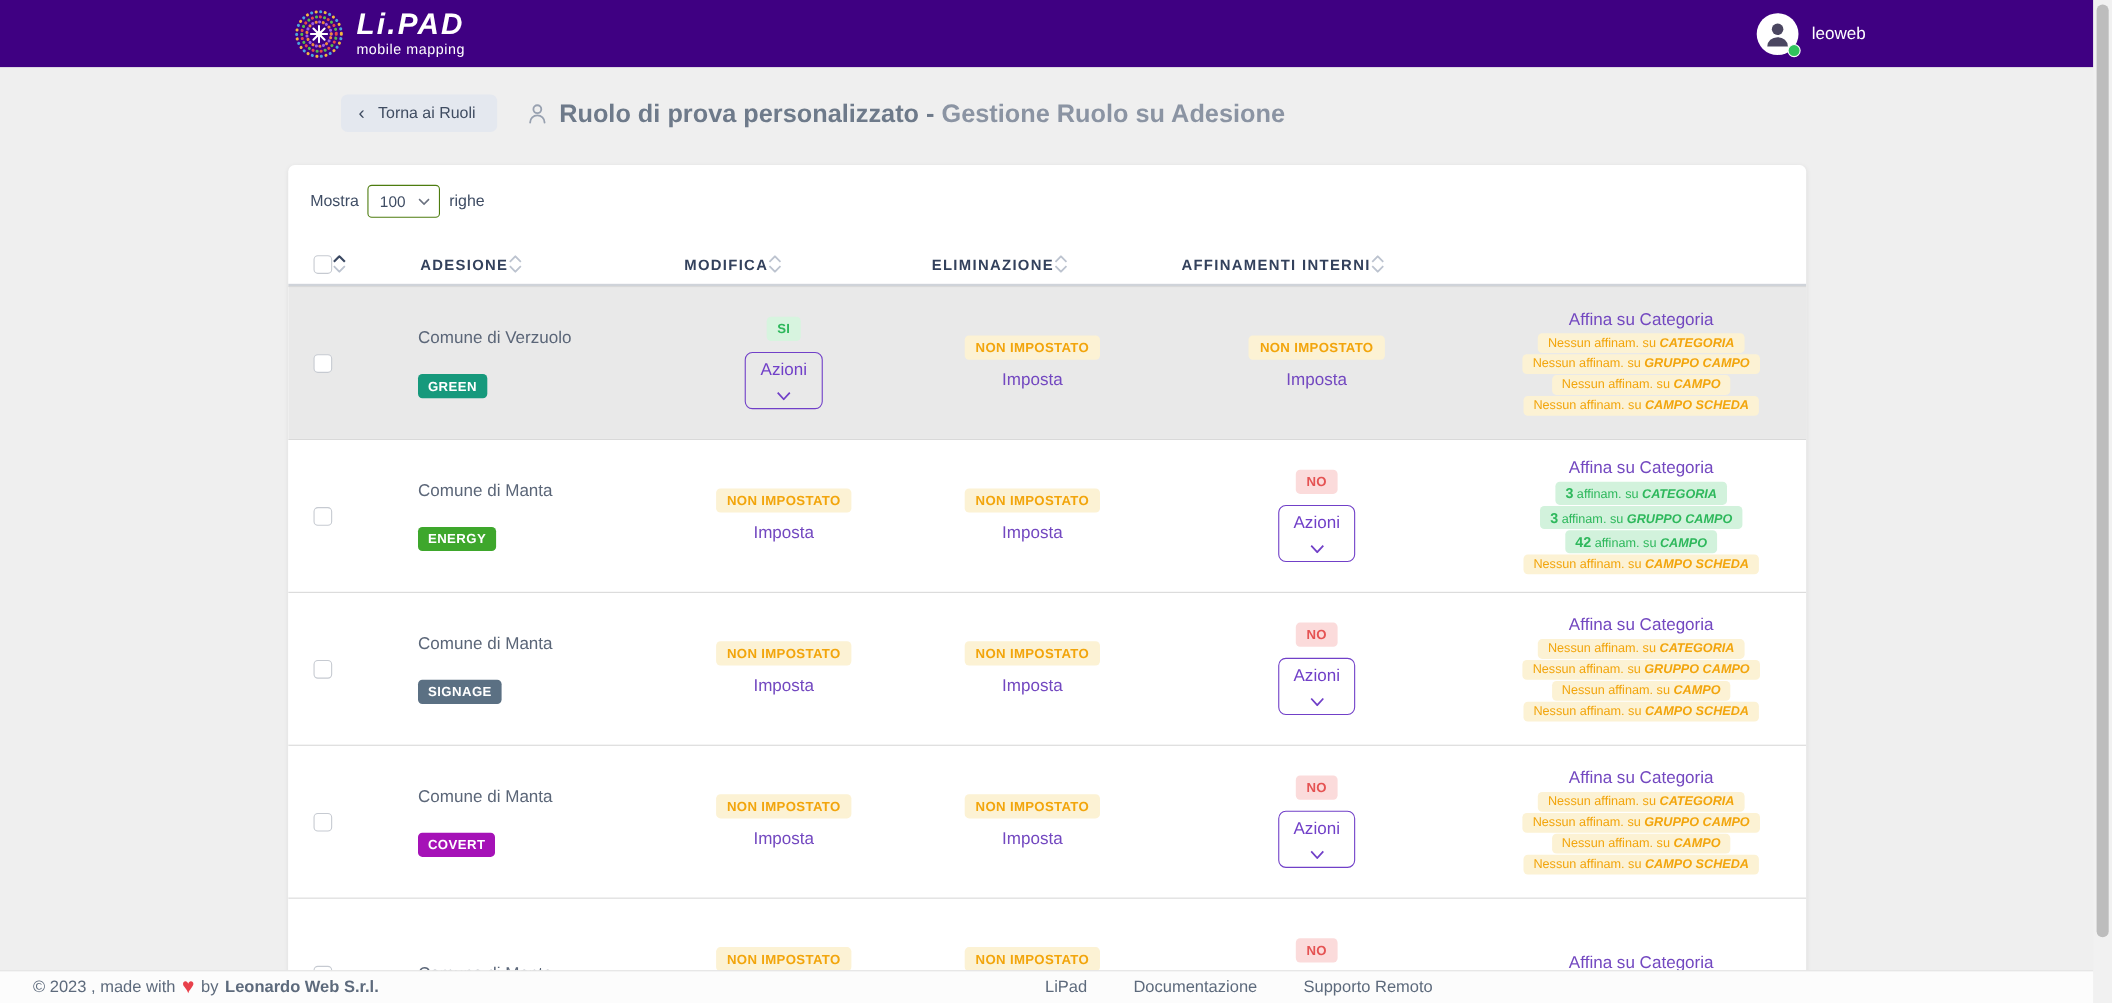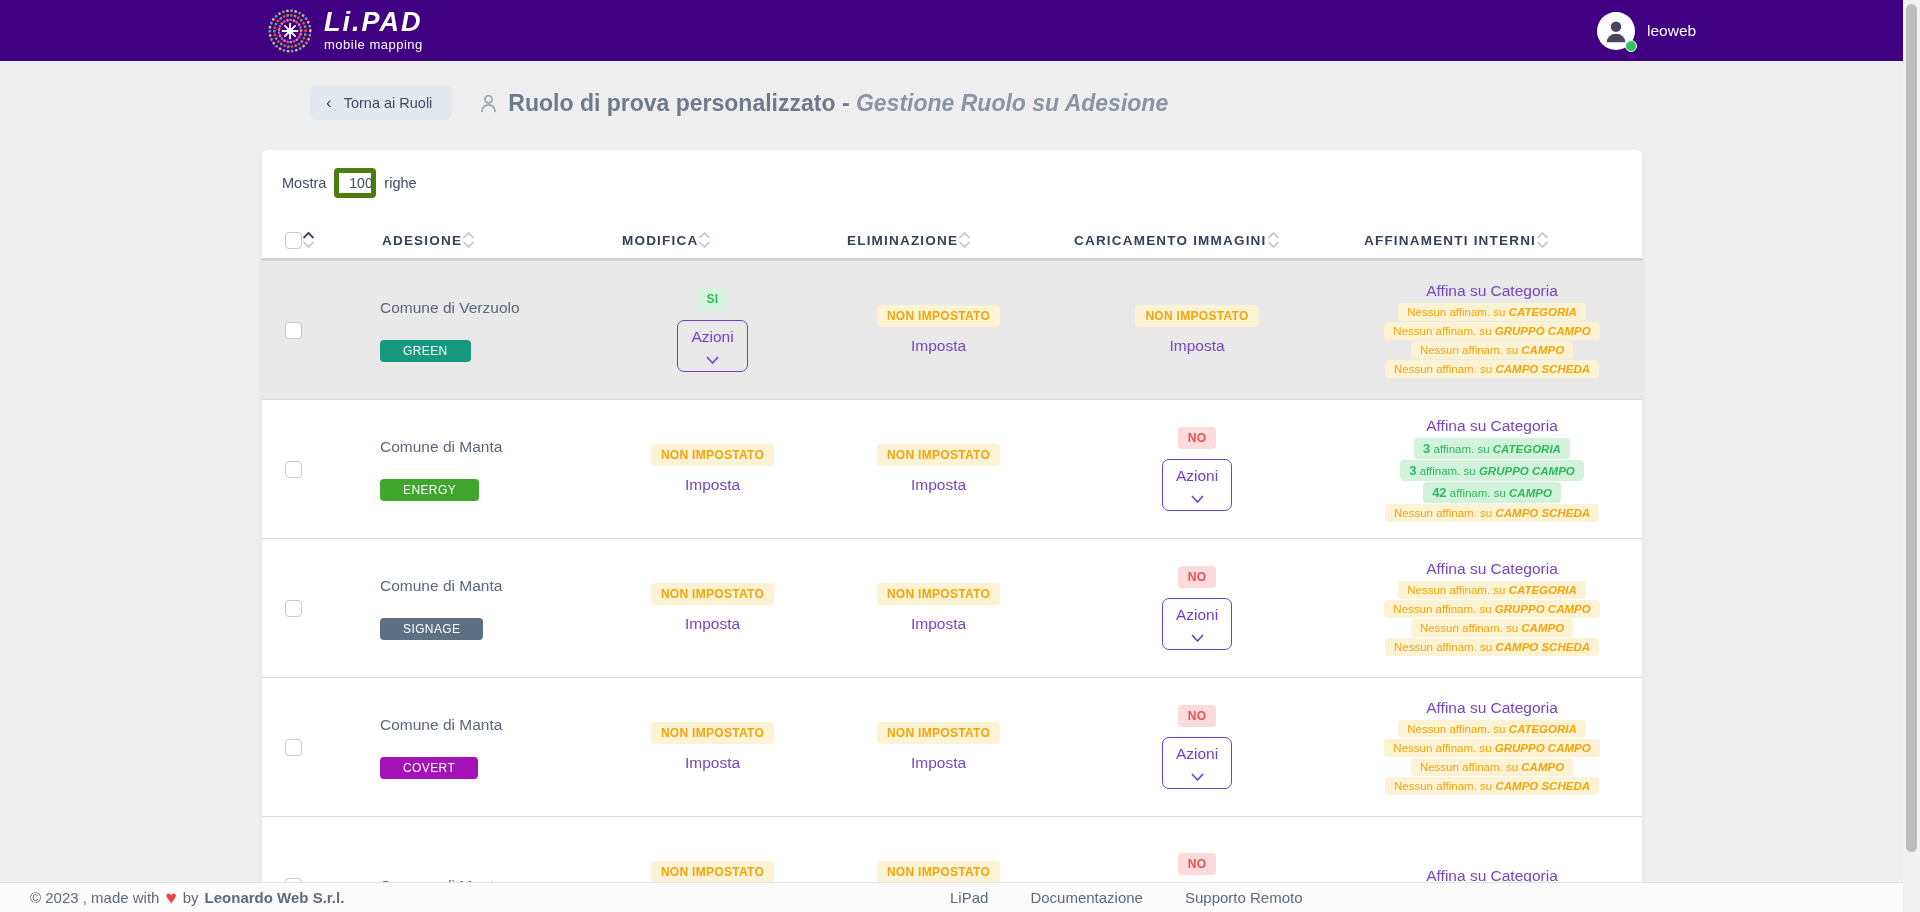--- a/index.html
+++ b/index.html
@@ -19,27 +19,27 @@
   .username { color:#fff; font-size:15.5px; }
 
   
   .page-head { position:absolute; top:86px; left:310px; display:flex; align-items:center; gap:26px; }
   .back-btn { display:flex; align-items:center; gap:12px; background:#e4e8ef; border:none; border-radius:6px; padding:8px 20px 9px 16px; font-family:inherit; font-size:14.5px; color:#3f4c61; cursor:pointer; }
   .back-chevron { font-size:17px; line-height:1; color:#3f4c61; }
   .title-wrap { display:flex; align-items:center; gap:9px; }
   .title-person { width:21px; height:21px; }
   h1 { font-size:23px; font-weight:bold; }
   .title-strong { color:#6e7a8a; }
-  .title-normal { color:#8b94a3;font-style:italic; }
+  .title-normal { color:#8b94a3; }
 
   
   .card { position:absolute; top:150px; left:262px; width:1380px; height:812px; background:#fff; border-radius:6px; box-shadow:0 1px 5px rgba(0,0,0,.07); overflow:hidden; }
   .toolbar { height:72px; display:flex; align-items:flex-start; justify-content:space-between; padding:18px 24px 0 20px; }
   .length-ctl { display:flex; align-items:center; gap:8px; font-size:14.5px; color:#3f4d64; }
-  .select-box { display:flex; align-items:center; justify-content:space-between; width:42px; height:30px; border:5px solid #4d7c0f; border-radius:4px; padding:0 8px 0 10px; color:#3f4d64; font-size:14px; background:#fff; cursor:pointer; }
+  .select-box { display:flex; align-items:center; justify-content:space-between; width:66px; height:30px; border:1px solid #4d7c0f; border-radius:4px; padding:0 8px 0 10px; color:#3f4d64; font-size:14px; background:#fff; cursor:pointer; }
   .search-ctl { display:flex; align-items:center; gap:10px; font-size:14.5px; color:#3f4d64; }
   .search-input { width:192px; height:32px; border:1px solid #c9ccd2; border-radius:4px; font-family:inherit; font-size:14px; padding:0 8px; color:#3f4d64; }
 
   
   .thead { display:flex; height:38px; border-bottom:2px solid #cfd3d9; }
   .th { display:flex; align-items:center; justify-content:flex-start; }
   .th-label { font-size:13.5px; font-weight:bold; color:#33415c; letter-spacing:1.2px; padding-left:22px; }
   .sorter { display:flex; flex-direction:column; gap:2px; margin-right:11px; cursor:pointer; }
   .c1 { width:98px; } .c2 { width:240px; } .c3 { width:225px; } .c4 { width:227px; } .c5 { width:290px; } .c6 { width:300px; }
   .th.c1 { padding-left:23px; }
@@ -47,21 +47,21 @@
   .trow { display:flex; min-height:139px; align-items:center; border-top:1px solid #d9d9d9; background:#fff; }
   .trow:first-child { border-top:none; }
   .trow:nth-child(3) { background:#e9e9e9; }
   .cell { display:flex; flex-direction:column; align-items:center; justify-content:center; gap:10px; }
   .cell.c1 { align-items:flex-start; padding-left:23px; }
   .cell.c2 { align-items:flex-start; padding-left:20px; gap:23px; }
   .cell.c6 { gap:1px; padding:14px 0; }
 
   .checkbox { width:17px; height:17px; border:1.5px solid #c6cad1; border-radius:4px; background:#fff; cursor:pointer; }
   .adesione-name { font-size:15.5px; color:#5b6678; }
-  .tag { font-size:12px; font-weight:normal; color:#fff; padding:4px 23px; border-radius:4px; letter-spacing:0.4px; }
+  .tag { font-size:12px; font-weight:bold; color:#fff; padding:4px 9px; border-radius:4px; letter-spacing:0.4px; }
   .tag:empty { display:none; }
   .tag[data-type="teal"]    { background:#16997c; }
   .tag[data-type="green"]   { background:#3ea72c; }
   .tag[data-type="slate"]   { background:#5b7083; }
   .tag[data-type="magenta"] { background:#a512b7; }
 
   .pill { font-size:12px; font-weight:bold; padding:4px 10px; border-radius:4px; letter-spacing:0.3px; }
   .pill[data-type="warn"] { background:#fcf2d4; color:#f2a50c; }
   .pill[data-type="ok"]   { background:#d7f4df; color:#2eb85c; }
   .pill[data-type="no"]   { background:#fbdbdb; color:#e55353; }
@@ -197,31 +197,20 @@
         <span class="th-label">ELIMINAZIONE</span>
         <span class="sorter">
           <svg width="13" height="7" viewBox="0 0 13 7">
               <polyline points="1.5,6 6.5,1 11.5,6" fill="none" stroke="#bcc3cf" stroke-width="1.6"></polyline>
             </svg>
           <svg width="13" height="7" viewBox="0 0 13 7">
               <polyline points="1.5,1 6.5,6 11.5,1" fill="none" stroke="#bcc3cf" stroke-width="1.6"></polyline>
             </svg>
         </span>
       </div>
-      <div class="th c5">
-        <span class="th-label">CARICAMENTO IMMAGINI</span>
-        <span class="sorter">
-          <svg width="13" height="7" viewBox="0 0 13 7">
-              <polyline points="1.5,6 6.5,1 11.5,6" fill="none" stroke="#bcc3cf" stroke-width="1.6"></polyline>
-            </svg>
-          <svg width="13" height="7" viewBox="0 0 13 7">
-              <polyline points="1.5,1 6.5,6 11.5,1" fill="none" stroke="#bcc3cf" stroke-width="1.6"></polyline>
-            </svg>
-        </span>
-      </div>
       <div class="th c6">
         <span class="th-label">AFFINAMENTI INTERNI</span>
         <span class="sorter">
           <svg width="13" height="7" viewBox="0 0 13 7">
               <polyline points="1.5,6 6.5,1 11.5,6" fill="none" stroke="#bcc3cf" stroke-width="1.6"></polyline>
             </svg>
           <svg width="13" height="7" viewBox="0 0 13 7">
               <polyline points="1.5,1 6.5,6 11.5,1" fill="none" stroke="#bcc3cf" stroke-width="1.6"></polyline>
             </svg>
         </span>

